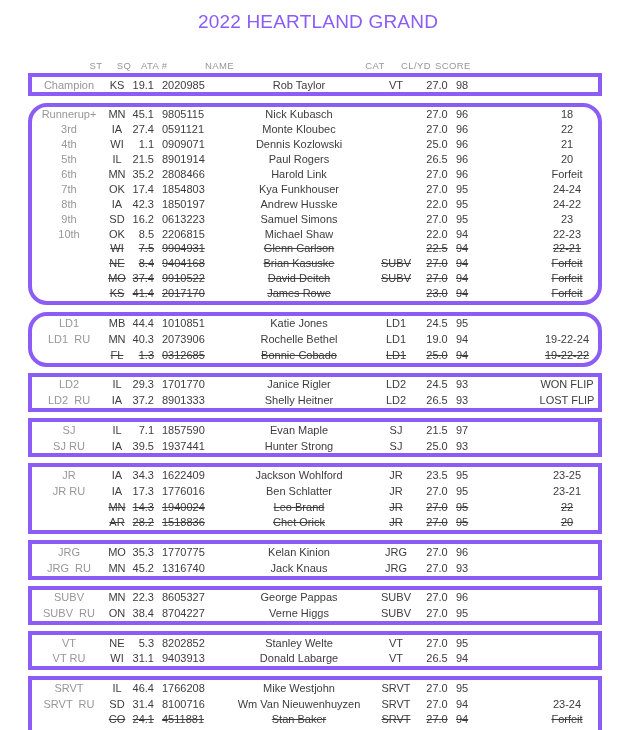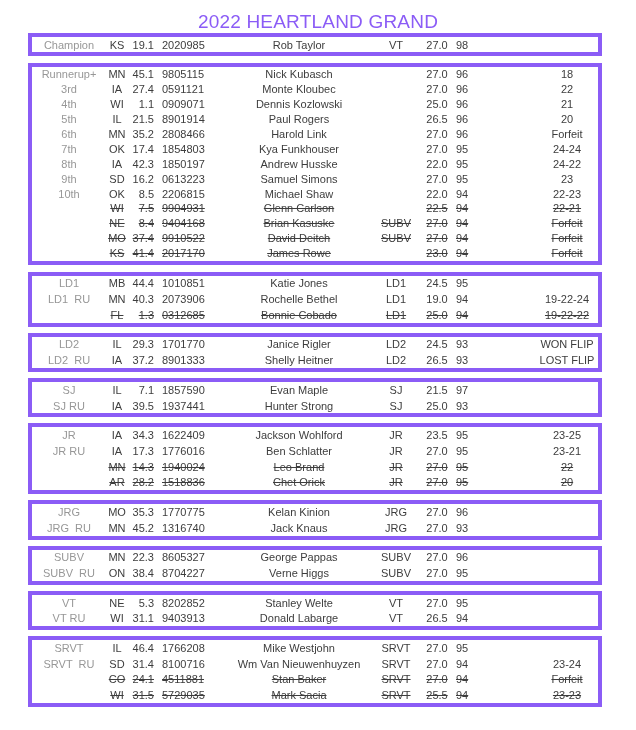--- a/index.html
+++ b/index.html
@@ -49,21 +49,21 @@
   }
 
   .box {
     margin-left: 28px;
     width: 574px;
     border: 4px solid #8b5cf6;
     box-sizing: border-box;
     background: #ffffff;
   }
   .box.champion { margin-top: 1px; }
-  .box.gap7 { margin-top: 7px; }
+  .box.gap7 { margin-top: 7px; border-radius: 19px; }
   .box.gap6 { margin-top: 6px; }
 
   .row { height: 15.7px; }
   .box.champion .row { height: 15px; }
   .box.tight .row { height: 14.9px; }
 
   .c {
     font-size: 11px;
     color: #3d3d3d;
     line-height: 12px;
@@ -82,20 +82,32 @@
 
   .row.struck .c { text-decoration: line-through; }
   .row.struck .c:empty { text-decoration: none; }
 </style>
 </head>
 <body>
 
 <div class="sheet">
   <div class="title">2022 HEARTLAND GRAND</div>
 
+  <div class="colheads grid">
+    <span class="h place"></span>
+    <span class="h c st" style="color:#979797;font-size:9.5px;">ST</span>
+    <span class="h c sq" style="color:#979797;font-size:9.5px;text-align:center;padding-right:0;">SQ</span>
+    <span class="h c ata" style="color:#979797;font-size:9.5px;">ATA #</span>
+    <span class="h c name" style="color:#979797;font-size:9.5px;text-align:left;padding-left:2px;">NAME</span>
+    <span class="h c cat" style="color:#979797;font-size:9.5px;">CAT</span>
+    <span class="h c clyd" style="color:#979797;font-size:9.5px;">CL/YD</span>
+    <span class="h c score" style="color:#979797;font-size:9.5px;">SCORE</span>
+    <span class="h carry"></span>
+    <span class="h end"></span>
+  </div>
 
   <div id="sections">
       <div class="box champion">
         <div class="row grid">
           <span class="c place">Champion</span>
           <span class="c st">KS</span>
           <span class="c sq">19.1</span>
           <span class="c ata">2020985</span>
           <span class="c name">Rob Taylor</span>
           <span class="c cat">VT</span>

